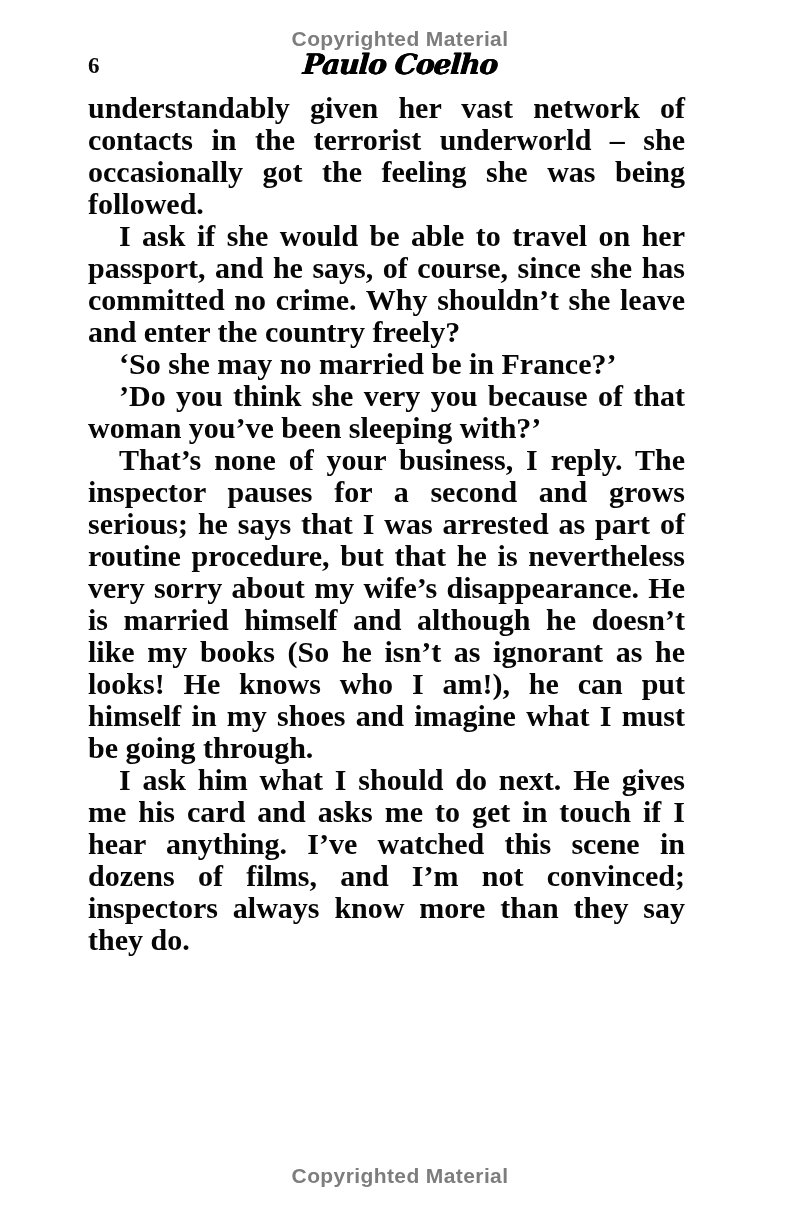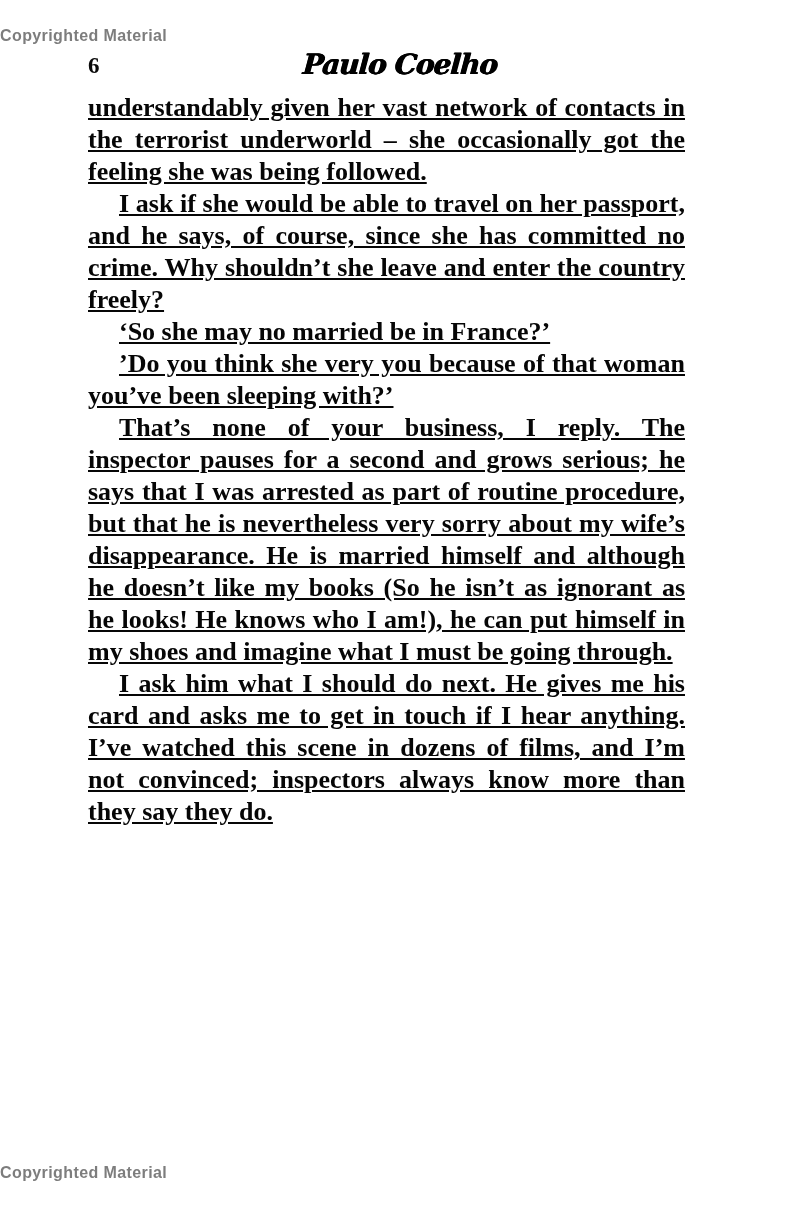--- a/index.html
+++ b/index.html
@@ -12,24 +12,24 @@
     width: 800px;
     height: 1213px;
     background: #ffffff;
     overflow: hidden;
     font-family: "Liberation Serif", serif;
   }
   .copyright-notice {
     position: absolute;
     left: 0;
     width: 100%;
-    text-align: left;
+    text-align: center;
     font-family: "Liberation Sans", sans-serif;
     font-weight: bold;
-    font-size: 16px;
+    font-size: 21px;
     letter-spacing: 0.4px;
     color: #7d7d7d;
   }
   .copyright-top { top: 27px; }
   .copyright-bottom { top: 1164px; }
   .page-number {
     position: absolute;
     left: 88px;
     top: 53px;
     font-family: "Liberation Serif", serif;
@@ -52,25 +52,24 @@
     transform: skewX(-4deg);
     text-shadow: 0.6px 0 0 #000, -0.3px 0 0 #000;
   }
   .body-text {
     position: absolute;
     left: 88px;
     top: 92px;
     width: 597px;
     font-family: "Liberation Serif", serif;
     font-weight: bold;
-    font-size: 26px;
+    font-size: 30px;
     line-height: 32px;
     color: #060606;
     text-align: justify;
-    text-decoration: underline;
   }
   .body-text p {
     margin: 0;
     padding: 0;
   }
   .body-text p.indent {
     text-indent: 31px;
   }
 </style>
 </head>

